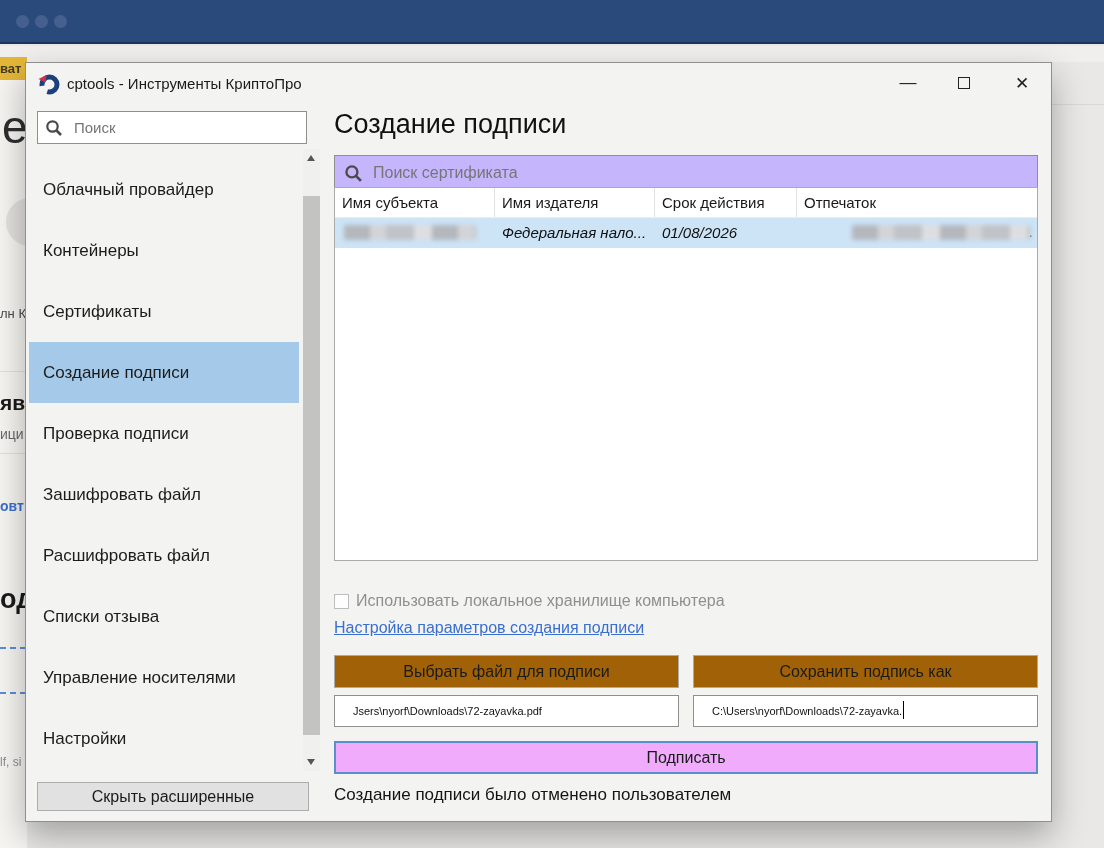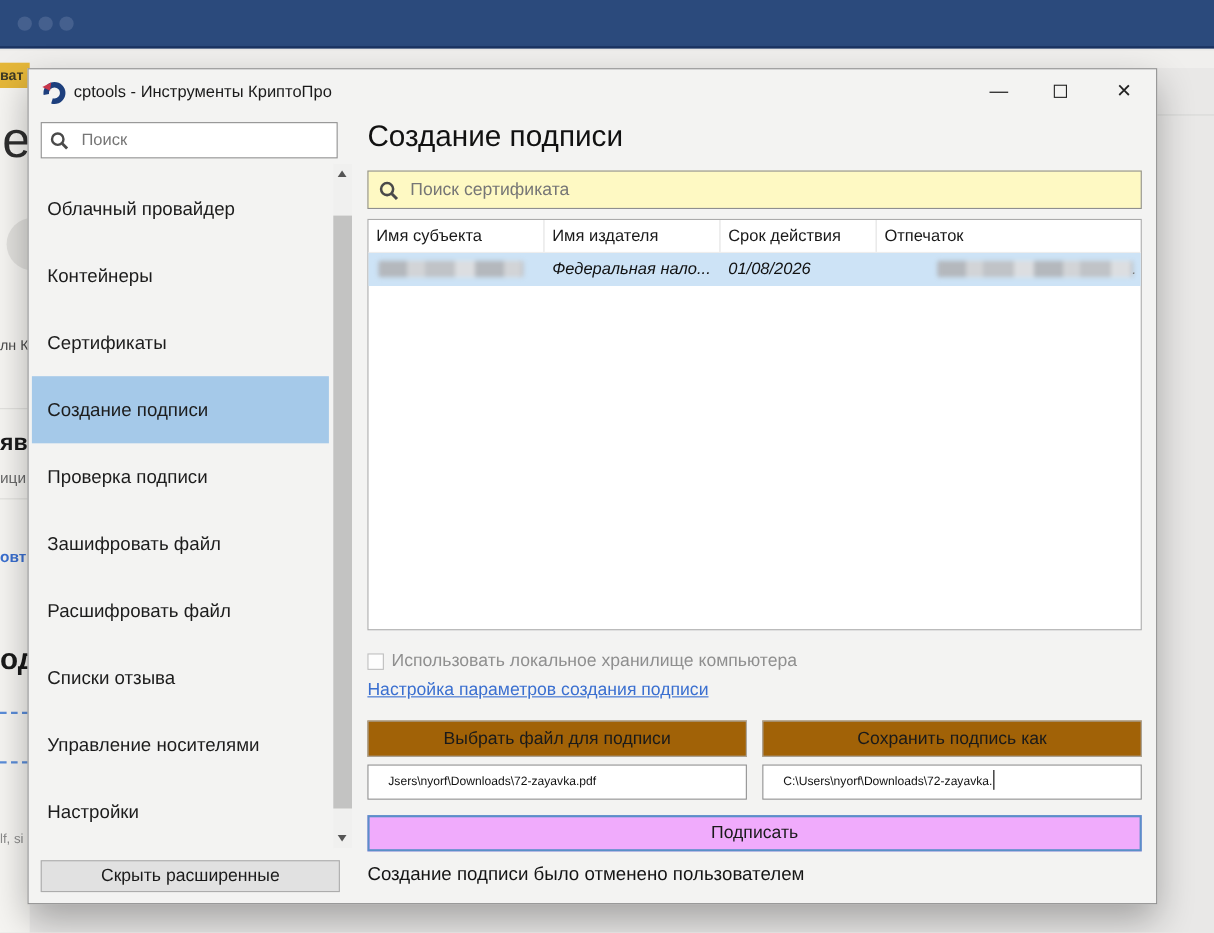--- a/index.html
+++ b/index.html
@@ -49,23 +49,23 @@
   .sb-track { position:absolute; left:277px; top:86px; width:17px; height:622px; background:#f0f0ef; }
   .sb-thumb { position:absolute; left:0; top:47px; width:17px; height:539px; background:#c3c3c2; }
   .sb-arr { position:absolute; left:4px; width:0; height:0; border-left:4.5px solid transparent; border-right:4.5px solid transparent; }
   .sb-arr.up { top:6px; border-bottom:6px solid #555; }
   .sb-arr.down { bottom:6px; border-top:6px solid #555; }
 
   .hide-adv-btn { position:absolute; left:11px; top:719px; width:272px; height:29px; background:#e1e1e1; border:1px solid #acacac; font-size:16px; color:#1a1a1a; text-align:center; line-height:27px; cursor:default; }
 
   
   .panel-heading { position:absolute; left:308px; top:46px; font-size:27px; font-weight:400; color:#111; }
-  .cert-search { position:absolute; left:308px; top:92px; width:704px; height:35px; background:#fef9c3; border:1px solid #8f8f8f; font-size:16px; color:#333; padding:0 6px 0 38px; outline:none; font-family:inherit; }
-
-  .cert-table { position:absolute; left:308px; top:136px; width:704px; height:374px; background:#fff; border:1px solid #ababab; }
+  .cert-search { position:absolute; left:308px; top:92px; width:704px; height:35px; background:#c4b5fd; border:1px solid #8f8f8f; font-size:16px; color:#333; padding:0 6px 0 38px; outline:none; font-family:inherit; }
+
+  .cert-table { position:absolute; left:308px; top:124px; width:704px; height:374px; background:#fff; border:1px solid #ababab; }
   .tbl-header { display:flex; height:30px; border-bottom:1px solid #ededed; }
   .tbl-header .cell { font-size:15px; line-height:29px; color:#191919; padding-left:7px; border-right:1px solid #e2e2e2; overflow:hidden; white-space:nowrap; }
   .tbl-header .cell:last-child { border-right:none; }
   .c1 { width:160px; } .c2 { width:160px; } .c3 { width:142px; } .c4 { flex:1; }
   .tbl-row { display:flex; height:30px; background:#cde3f6;font-style:italic; }
   .tbl-row .cell { font-size:15px; line-height:30px; color:#111; padding-left:7px; overflow:hidden; white-space:nowrap; position:relative; }
   .redact { height:15px; margin-top:7px; border-radius:2px; filter:blur(2px);
     background:repeating-linear-gradient(90deg,#b4b8bd 0 26px,#d2d4d7 26px 42px,#c0c3c7 42px 70px,#dcdee1 70px 88px); }
   .redact.subj { width:132px; margin-left:2px; }
   .redact.fp { width:178px; margin-left:48px; display:inline-block; vertical-align:top; }

